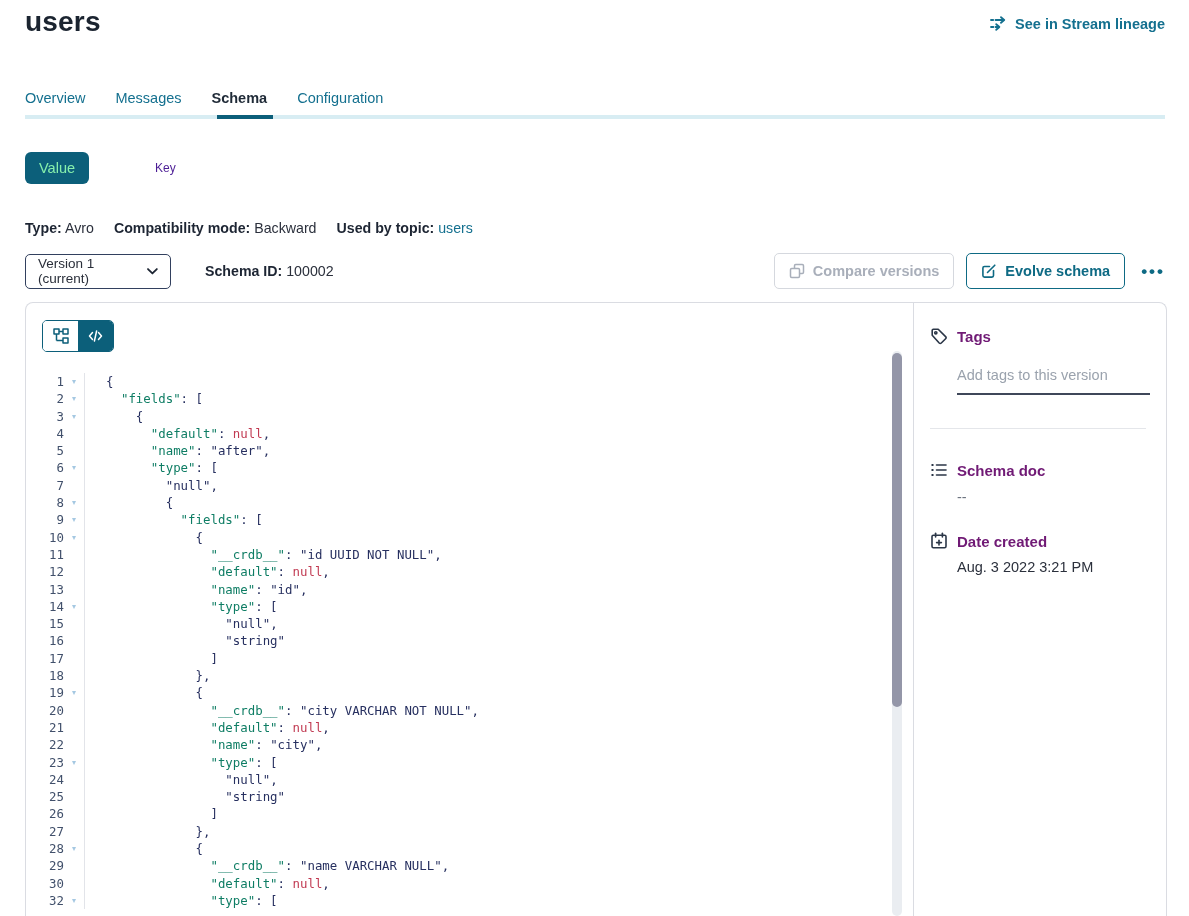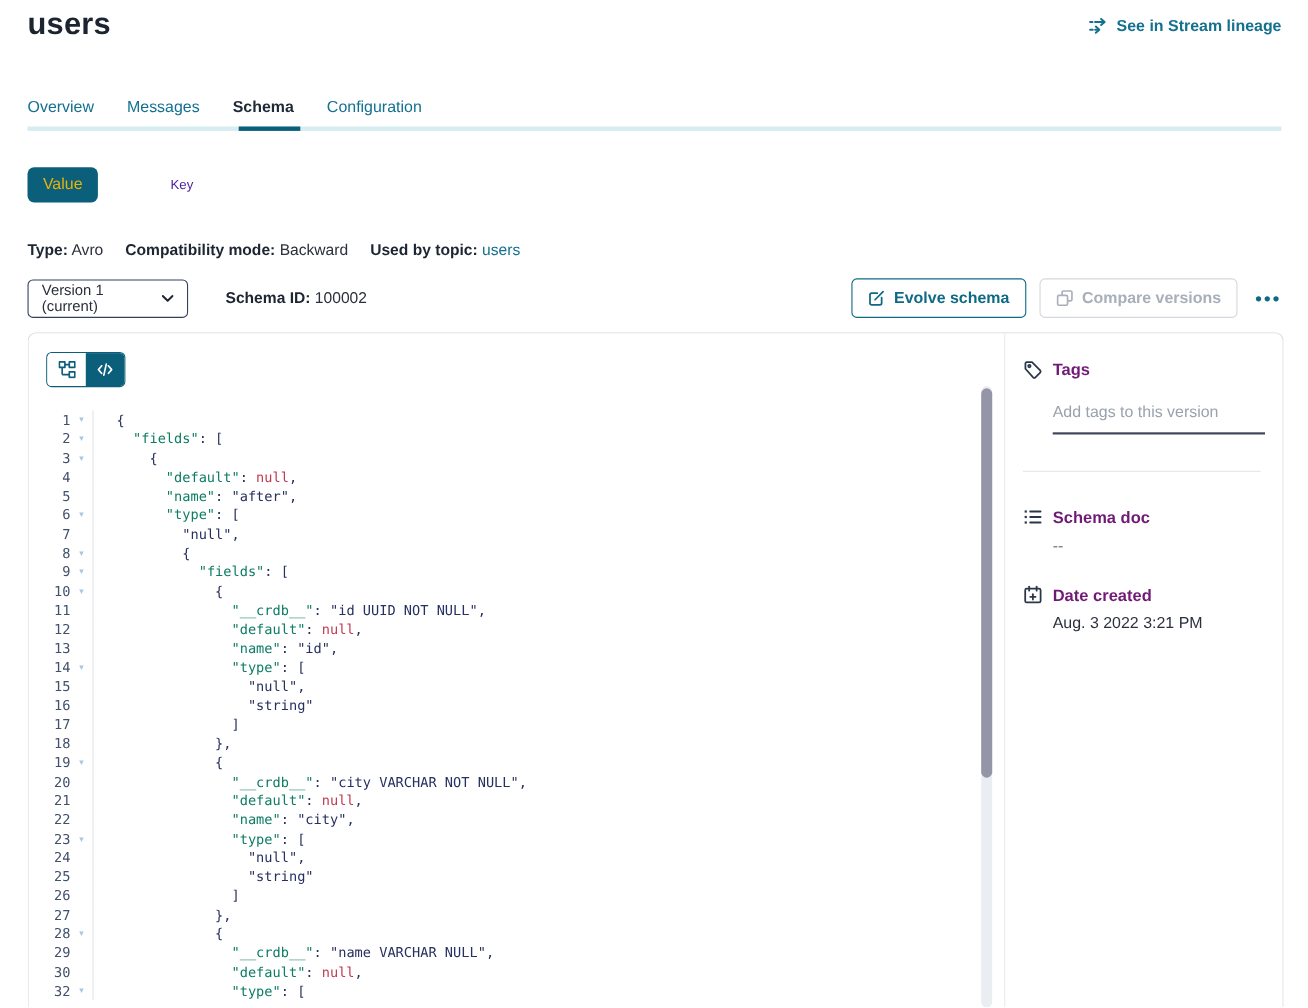--- a/index.html
+++ b/index.html
@@ -11,21 +11,21 @@
 
   
   .tabs { position:absolute; left:25px; top:90px; display:flex; gap:30px; font-size:14.5px; }
   .tab { color:#14708f; cursor:pointer; padding-bottom:4px; }
   .tab.active { color:#1f2a37; font-weight:600; }
   .tab-track { position:absolute; left:25px; top:115px; width:1140px; height:4px; background:#d8edf3; }
   .tab-active-bar { position:absolute; left:192px; top:0; width:56px; height:4px; background:#0c5f7a; }
 
   
   .vk-row { position:absolute; left:25px; top:152px; display:flex; align-items:center; gap:26px; }
-  .value-btn { background:#0c5f7a; color:#eab308; font-size:14.5px; padding:8px 14px; border:none; border-radius:6px; font-family:inherit; cursor:pointer; }
+  .value-btn { background:#0c5f7a; color:#86efac; font-size:14.5px; padding:8px 14px; border:none; border-radius:6px; font-family:inherit; cursor:pointer; }
   .key-link { color:#4c1d95; font-size:12px; cursor:pointer;margin-left:40px; }
 
   
   .meta-row { position:absolute; left:25px; top:220px; display:flex; gap:20px; font-size:14.2px; color:#2b303c; }
   .meta-item b { color:#1d2533; font-weight:700; }
   .meta-link { color:#14708f; cursor:pointer; }
 
   
   .version-bar { position:absolute; left:25px; top:253px; right:24px; height:36px; display:flex; align-items:center; }
   .version-select { display:flex; align-items:center; justify-content:space-between; width:146px; height:35px; border:1px solid #32405e; border-radius:5px; padding:0 12px; font-size:13.5px; color:#2a2f3a; background:#fff; cursor:pointer; }
@@ -115,33 +115,33 @@
 <div class="version-bar">
   <div class="version-select">
     <span>Version 1 (current)</span>
     <svg width="11" height="7" viewBox="0 0 11 7" fill="none" stroke="#1d2533" stroke-width="1.8" stroke-linecap="round" stroke-linejoin="round">
         <polyline points="1,1 5.5,5.5 10,1"></polyline>
       </svg>
   </div>
   <span class="schema-id"><b>Schema ID:</b> <span>100002</span></span>
 
   <div class="vb-right">
+    <button class="btn btn-compare" disabled="">
+      <svg width="16" height="16" viewBox="0 0 16 16" fill="none" stroke="currentColor" stroke-width="1.5" stroke-linejoin="round">
+        <rect x="5.5" y="1.5" width="9" height="9" rx="1.2"></rect>
+        <rect x="1.5" y="5.5" width="9" height="9" rx="1.2" fill="#fff"></rect>
+      </svg>
+      <span>Compare versions</span>
+    </button>
     <button class="btn btn-evolve">
       <svg width="16" height="16" viewBox="0 0 16 16" fill="none" stroke="currentColor" stroke-width="1.6" stroke-linecap="round" stroke-linejoin="round">
         <path d="M8.5 3.5 H3.5 a1.6 1.6 0 0 0 -1.6 1.6 v7.4 a1.6 1.6 0 0 0 1.6 1.6 h7.4 a1.6 1.6 0 0 0 1.6 -1.6 V7.5"></path>
         <line x1="6.5" y1="9.5" x2="13.8" y2="2.2"></line>
       </svg>
       <span>Evolve schema</span>
-    </button>
-    <button class="btn btn-compare" disabled="">
-      <svg width="16" height="16" viewBox="0 0 16 16" fill="none" stroke="currentColor" stroke-width="1.5" stroke-linejoin="round">
-        <rect x="5.5" y="1.5" width="9" height="9" rx="1.2"></rect>
-        <rect x="1.5" y="5.5" width="9" height="9" rx="1.2" fill="#fff"></rect>
-      </svg>
-      <span>Compare versions</span>
     </button>
     <button class="more-btn">•••</button>
   </div>
 </div>
 
 <div class="panel">
 
   <div class="code-pane">
     <div class="view-toggle">
       <div class="seg seg-tree">

